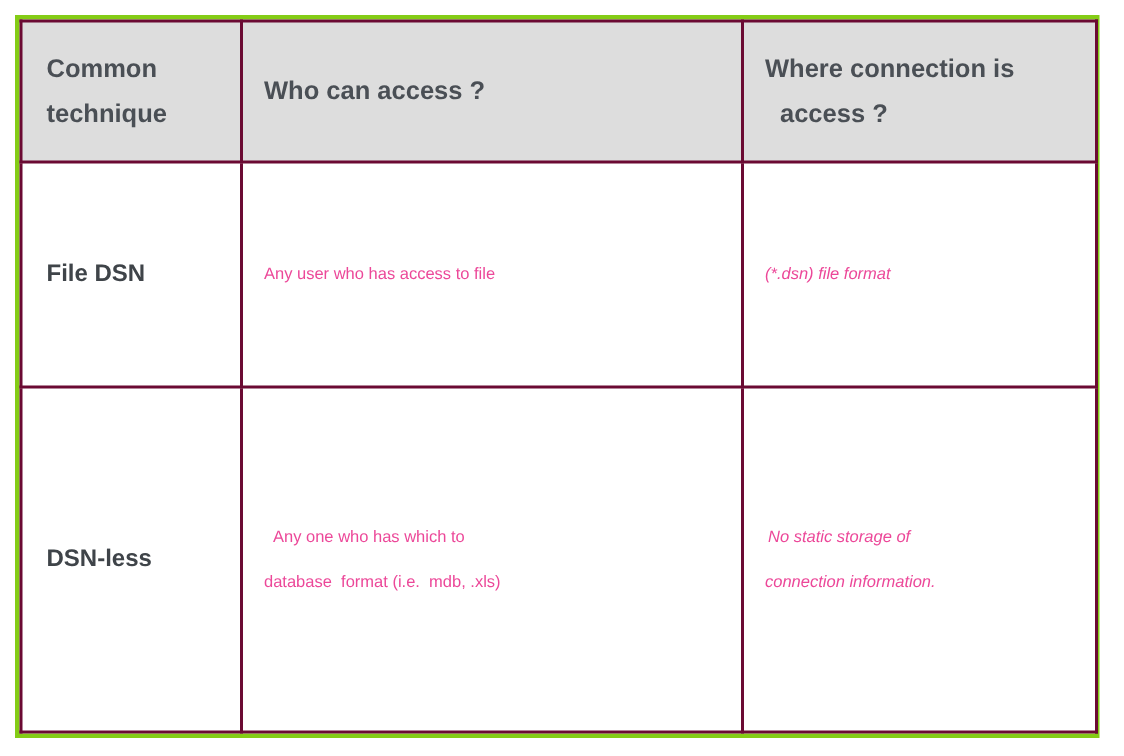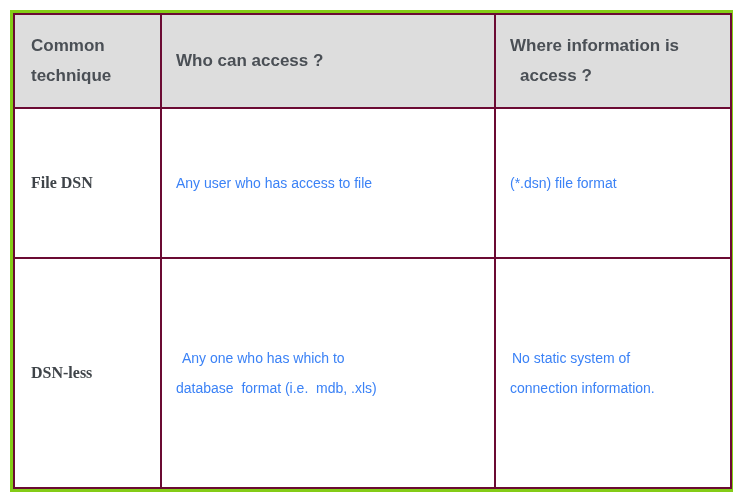--- a/index.html
+++ b/index.html
@@ -55,36 +55,36 @@
     padding-left: 14px;
     padding-right: 10px;
   }
   thead tr.header-row th.th-technique { padding-left: 16px; }
   thead tr.header-row th.th-access     { }
   thead tr.header-row th.th-storage    { padding-left: 14px; }
 
   
   tbody td {
     background: #ffffff;
-    font-size: 14px;
-    color: #3b82f6;
+    font-size: 11px;
+    color: #ec4899;
     line-height: 30px;
   }
   tbody td.cell-technique {
     font-weight: bold;
     color: #3f4449;
     padding-left: 16px;
     font-size: 16px;
-    font-family: Liberation Serif, serif;
   }
   tbody td.cell-access {
     padding-left: 14px;
   }
   tbody td.cell-storage {
     padding-left: 14px;
+    font-style: italic;
   }
 
   tbody tr.row-file-dsn td   { height: 63px; }
   tbody tr.row-system-dsn td { height: 62px; }
   tbody tr.row-user-dsn td   { height: 103px; }
   tbody tr.row-udl td        { height: 63px; }
   tbody tr.row-dsn-less td   { height: 97px; }
 
   
   tbody tr.row-user-dsn td.cell-technique,
@@ -121,21 +121,21 @@
     <thead>
       <tr class="header-row">
         <th class="th-technique">
           <span class="line">Common</span>
           <span class="line">technique</span>
         </th>
         <th class="th-access">
           <span class="line">Who can access ?</span>
         </th>
         <th class="th-storage">
-          <span class="line">Where information is</span>
+          <span class="line">Where connection is</span>
           <span class="line2">access ?</span>
         </th>
       </tr>
     </thead>
     <tbody>
 
       <tr class="row-file-dsn">
         <td class="cell-technique">File DSN</td>
         <td class="cell-access">
           <span class="line">Any user who has access to file</span>
@@ -148,20 +148,20 @@
 
 
 
       <tr class="row-dsn-less">
         <td class="cell-technique">DSN-less</td>
         <td class="cell-access">
           <span class="line">Any one who has which to</span>
           <span class="line2">database  format (i.e.  mdb, .xls)</span>
         </td>
         <td class="cell-storage">
-          <span class="line">No static system of</span>
+          <span class="line">No static storage of</span>
           <span class="line2">connection information.</span>
         </td>
       </tr>
 
     </tbody>
   </table>
 </div>
 
 </body></html>

